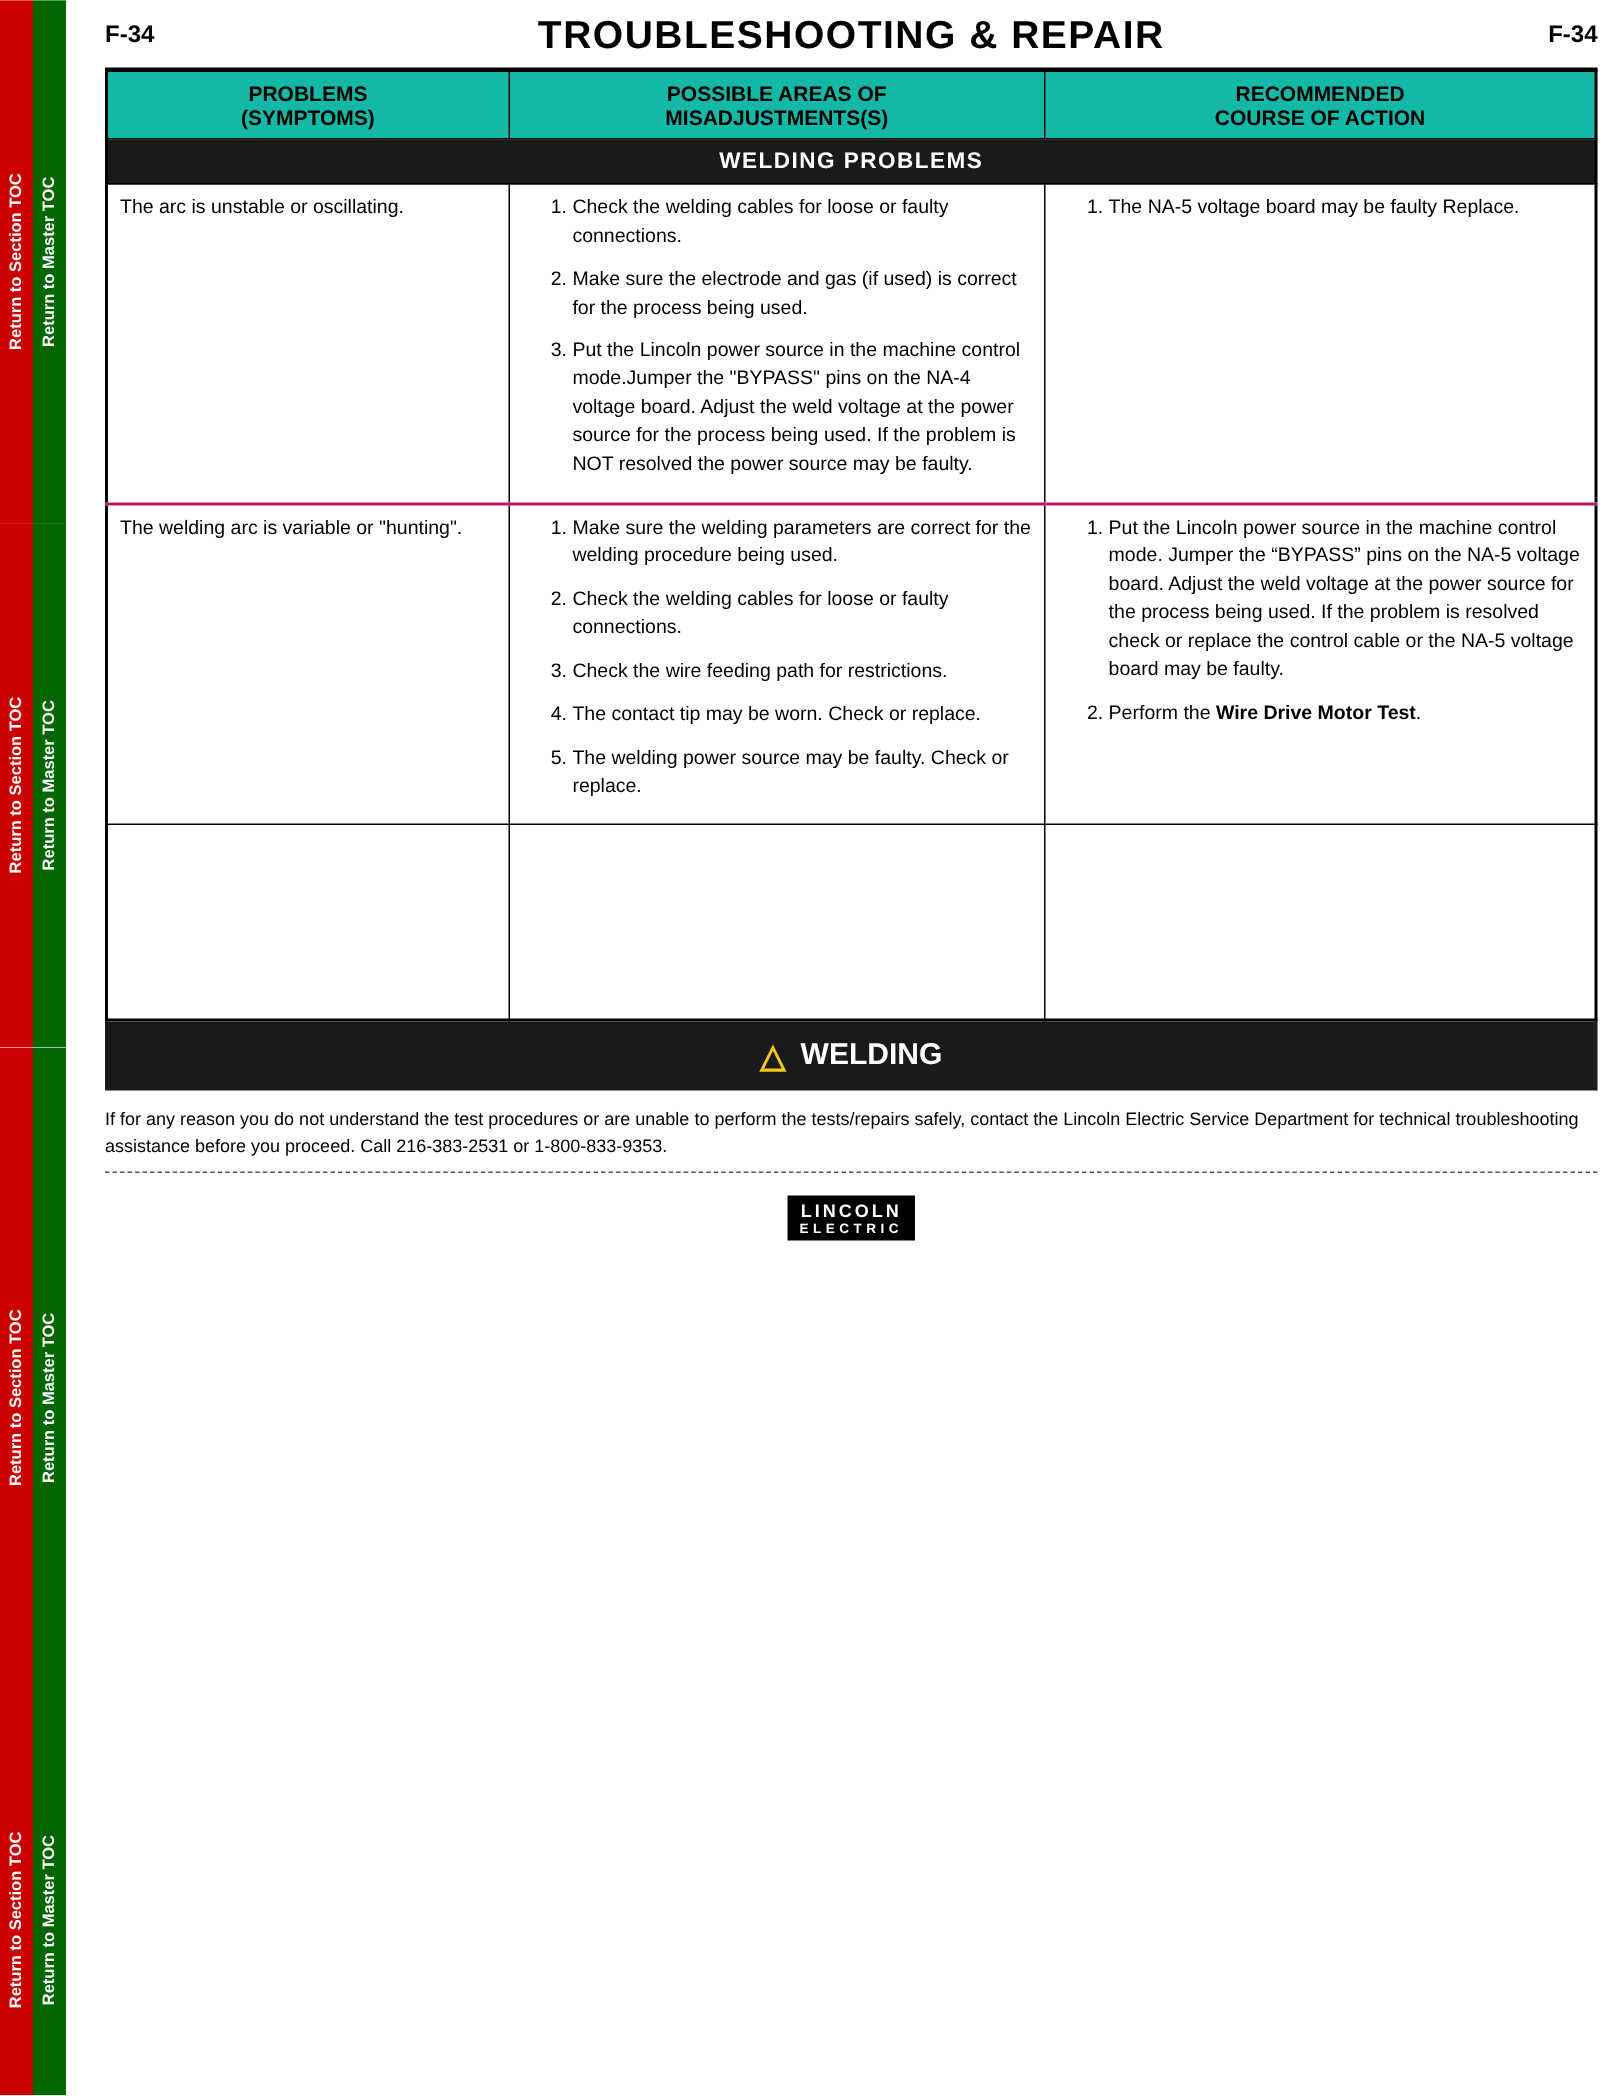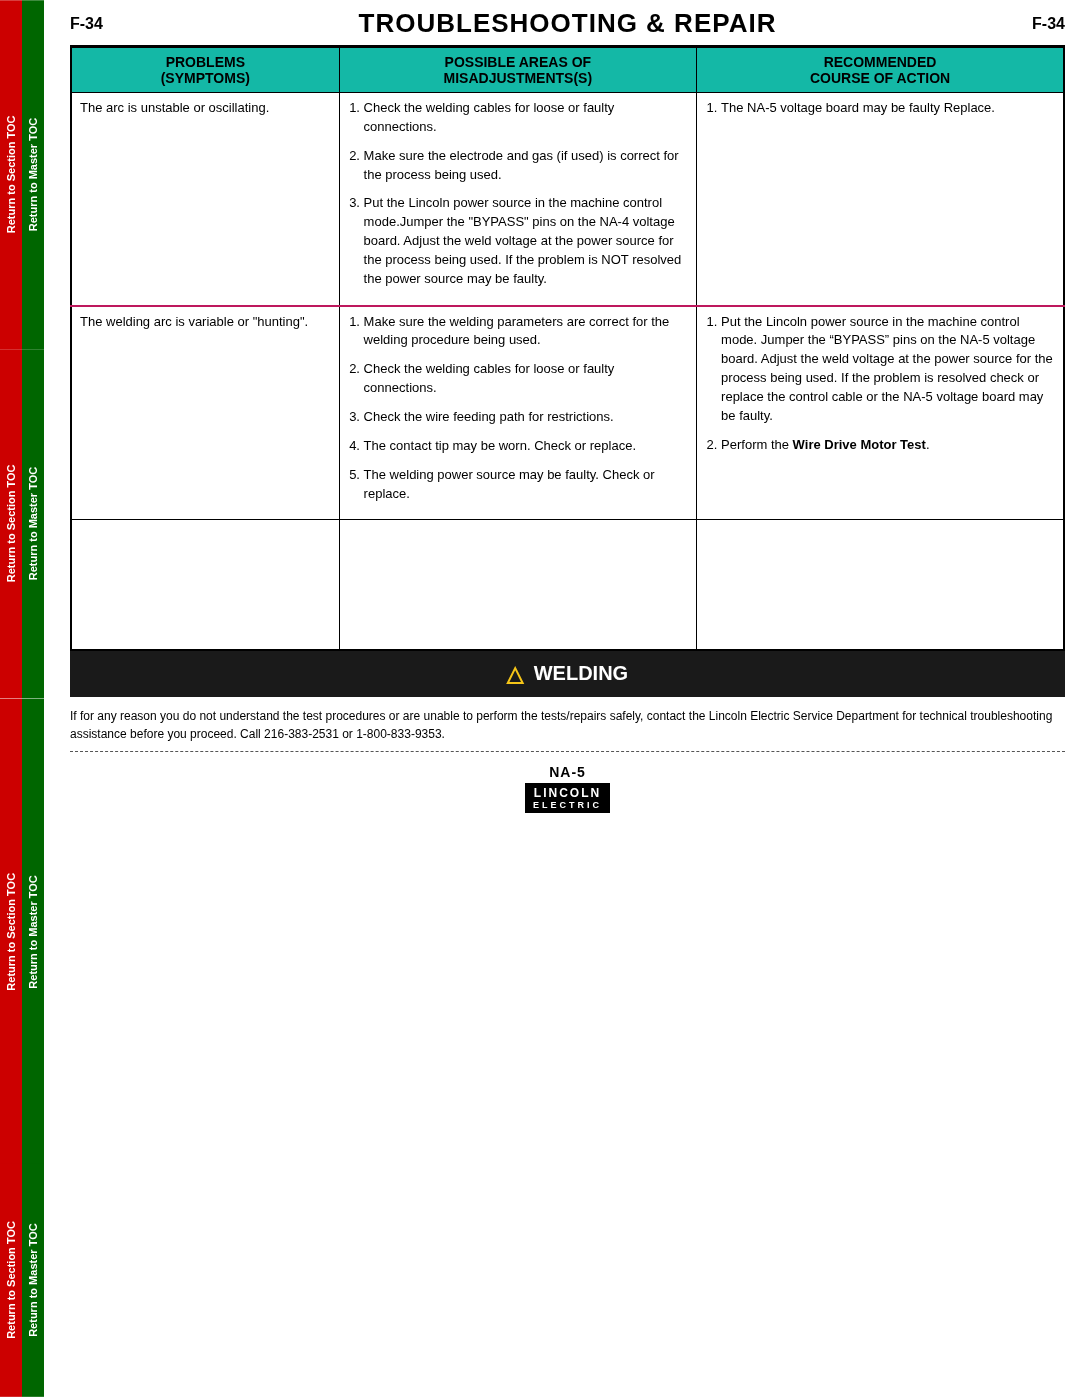--- a/index.html
+++ b/index.html
@@ -111,21 +111,21 @@
       padding: 8px;
       letter-spacing: 1px;
     }
     .content-cell {
       font-size: 13px;
       line-height: 1.45;
       vertical-align: top;
       padding: 8px 10px;
     }
     .content-cell ol {
-      margin-left: 16px;
+      margin-left: 34px;
       padding-left: 0;
     }
     .content-cell ol li {
       margin-bottom: 10px;
     }
 
     
     .caution-bar {
       background: #1a1a1a;
       color: #fff;
@@ -223,20 +223,23 @@
     </colgroup>
     <thead>
       <tr>
         <th class="col-header">PROBLEMS<br>(SYMPTOMS)</th>
         <th class="col-header">POSSIBLE AREAS OF<br>MISADJUSTMENTS(S)</th>
         <th class="col-header">RECOMMENDED<br>COURSE OF ACTION</th>
       </tr>
     </thead>
     <tbody>
 
+      <tr>
+        <td colspan="3" class="section-header">WELDING PROBLEMS</td>
+      </tr>
 
       <tr>
         <td class="content-cell">The arc is unstable or oscillating.</td>
         <td class="content-cell">
           <ol>
             <li>Check the welding cables for loose or faulty connections.</li>
             <li>Make sure the electrode and gas (if used) is correct for the process being used.</li>
             <li>Put the Lincoln power source in the machine control mode.Jumper the "BYPASS" pins on the NA-4 voltage board. Adjust the weld voltage at the power source for the process being used.  If the problem is NOT resolved the power source may be faulty.</li>
           </ol>
         </td>
@@ -276,21 +279,20 @@
 
   <div class="caution-bar">
     <span class="caution-triangle">△</span>
     <span>WELDING</span>
   </div>
 
   <div class="page-footer">
     <p class="footer-note">If for any reason you do not understand the test procedures or are unable to perform the tests/repairs safely, contact the Lincoln Electric Service Department for technical troubleshooting assistance before you proceed. Call 216-383-2531 or 1-800-833-9353.</p>
     <hr class="footer-divider">
     <div class="footer-brand">
-      <div class="footer-model">NA-5</div>
       <div class="lincoln-logo">
         <div style="font-size:12px; font-weight:bold; letter-spacing:2px;text-align:center;">LINCOLN</div>
         <div style="font-size:9px; letter-spacing:3px;">ELECTRIC</div>
       </div>
     </div>
   </div>
 
 </div>
 
 </body></html>

